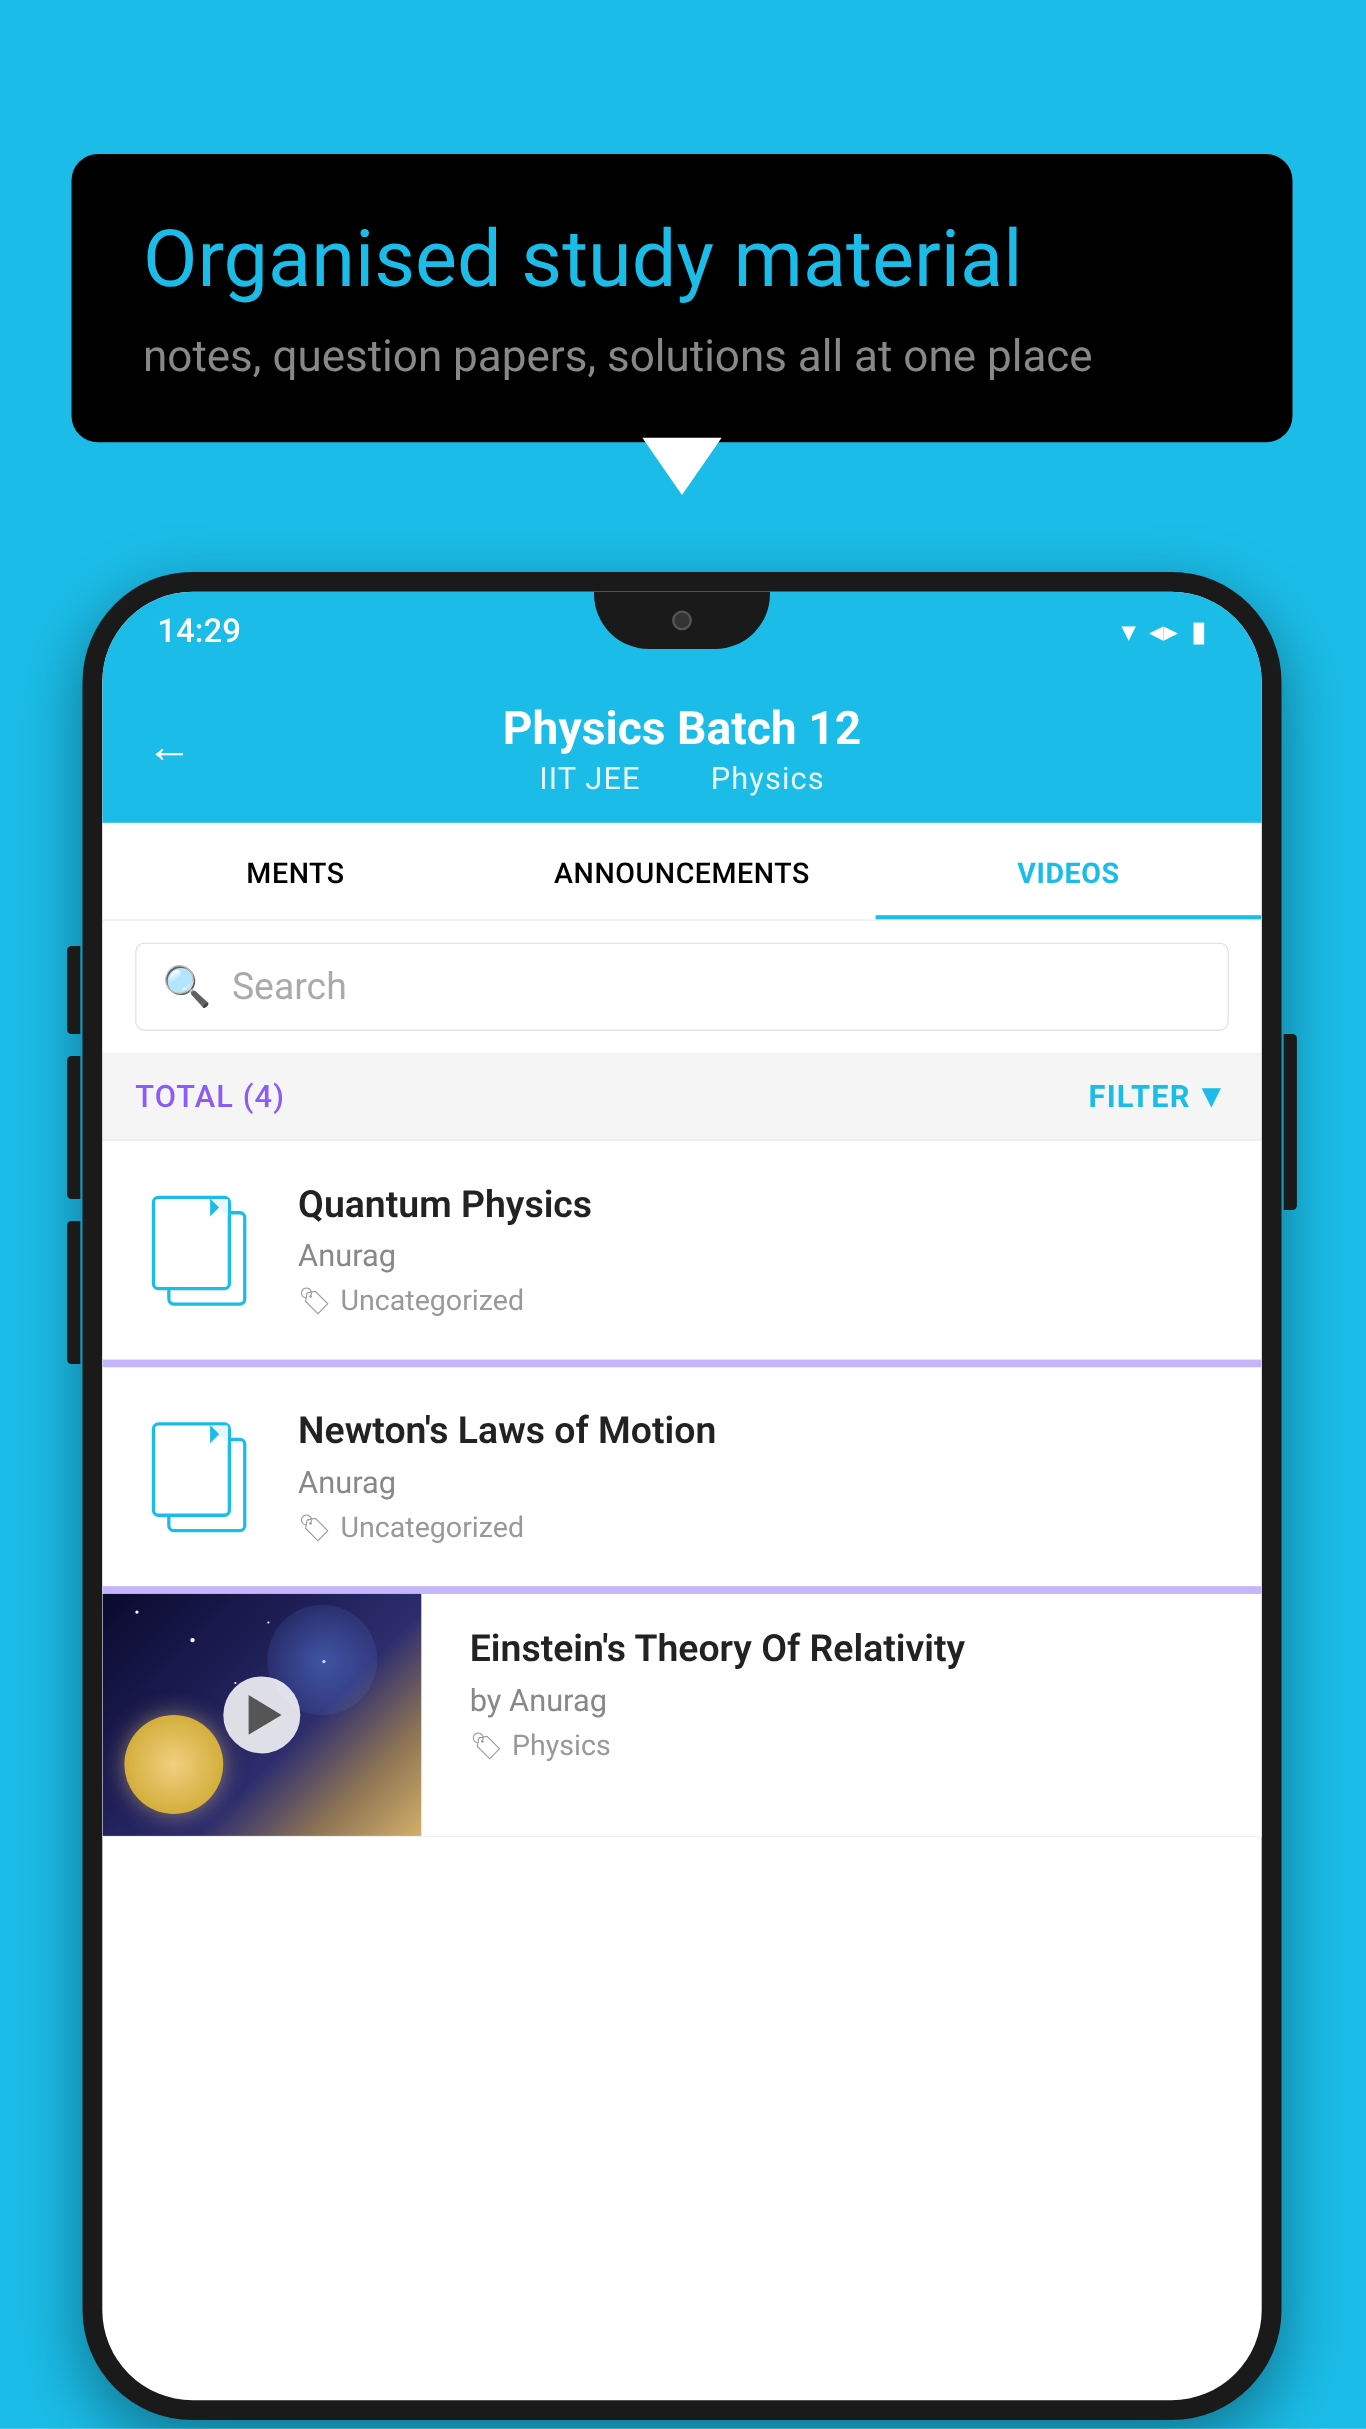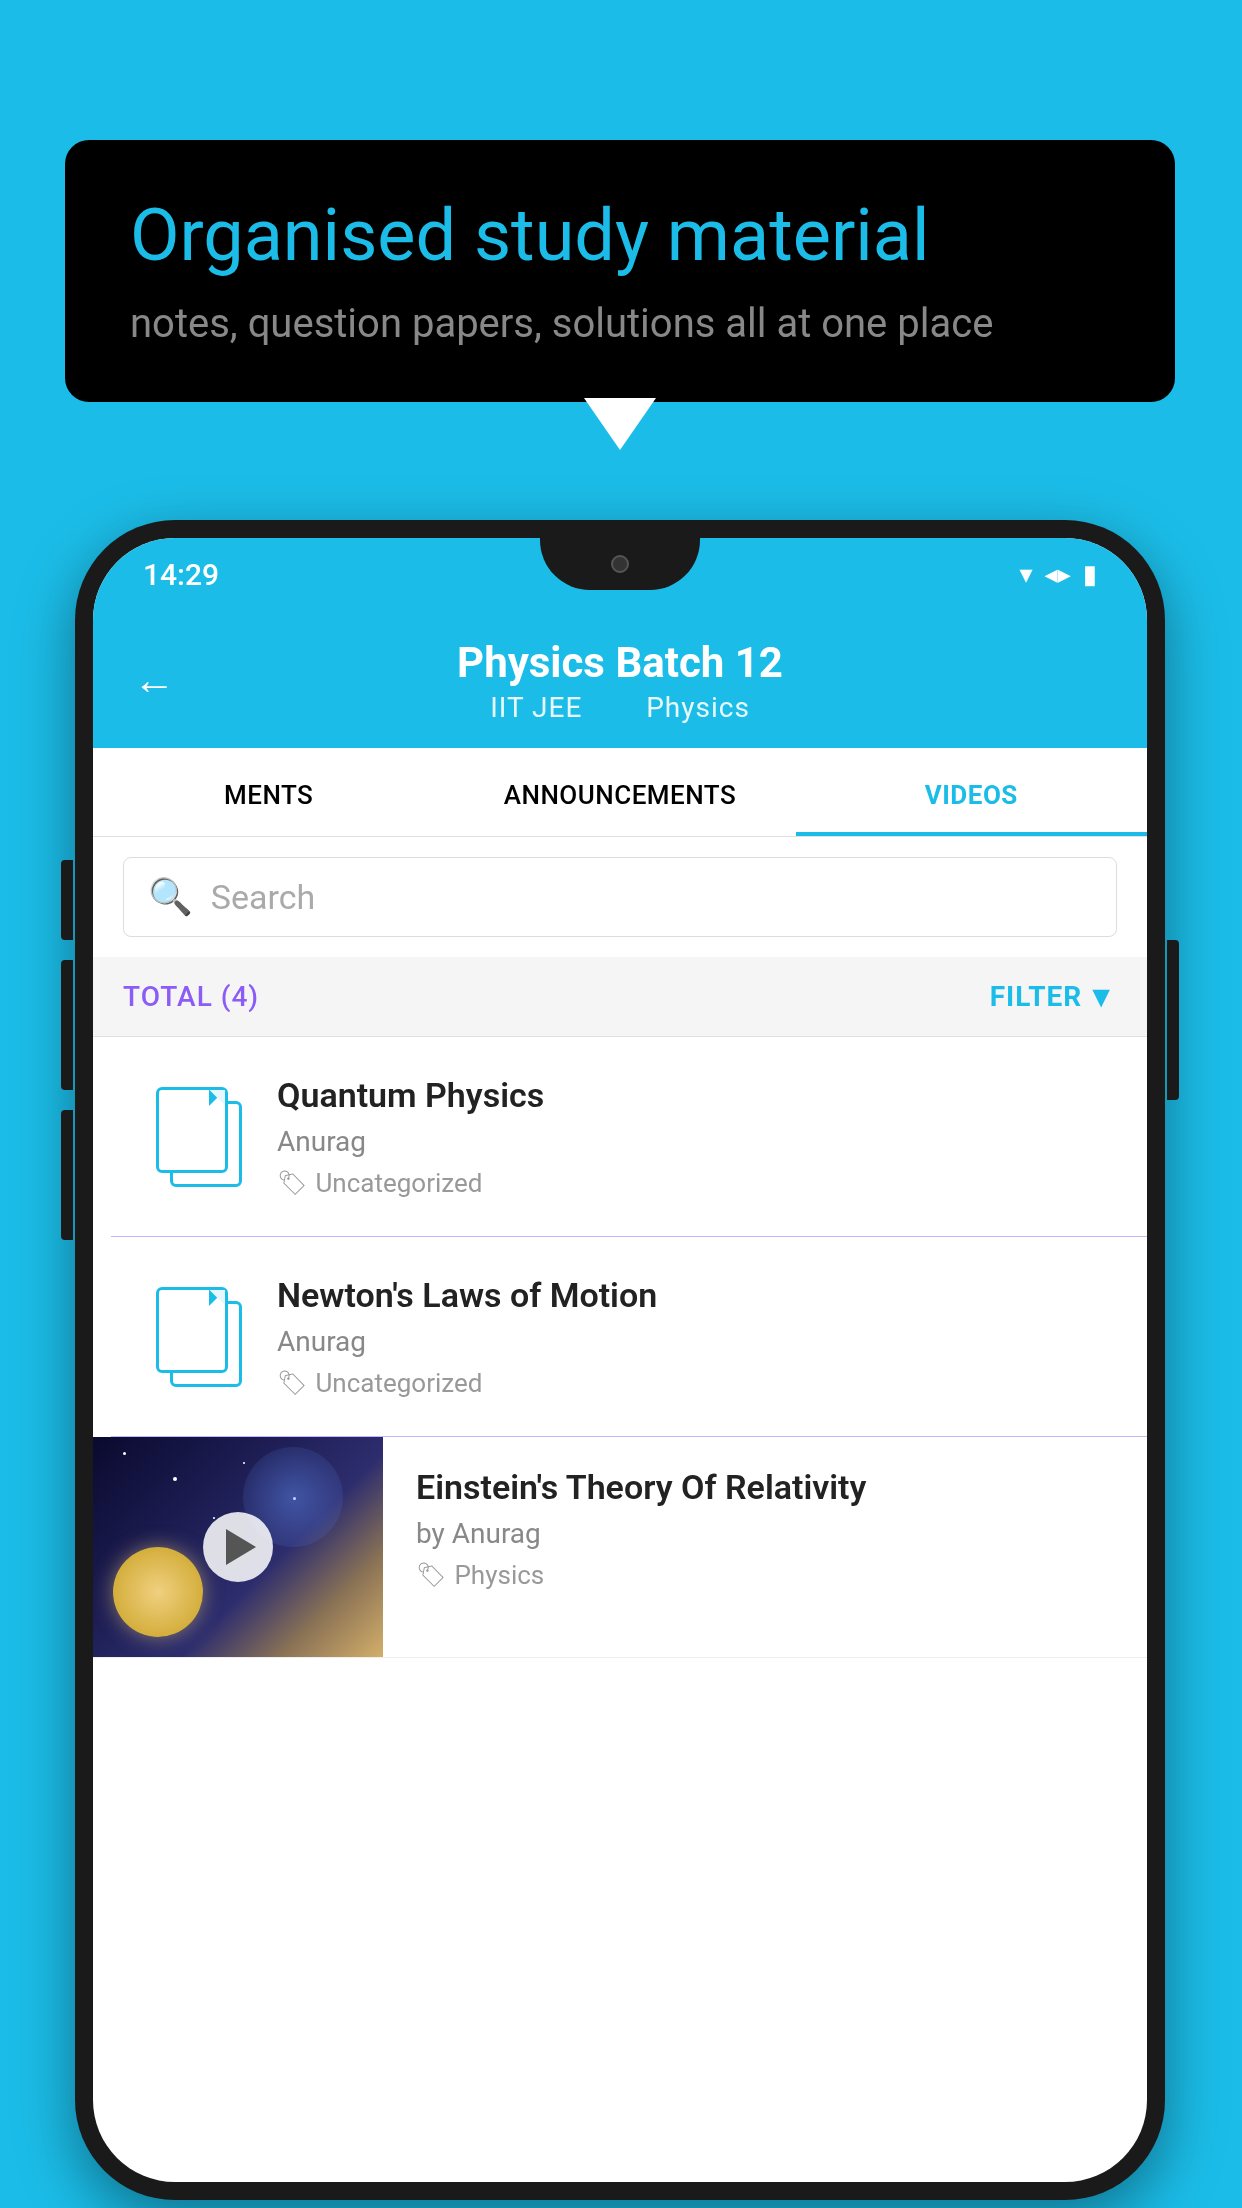--- a/index.html
+++ b/index.html
@@ -309,23 +309,22 @@
     
     .video-list {
       background: white;
       overflow-y: auto;
     }
 
     .video-item {
       display: flex;
       align-items: center;
       padding: 38px 30px;
-      border-bottom: 1px solid #c4b5fd;
-      gap: 16px;
-      margin-left: 18px;
+      border-bottom: 7px solid #c4b5fd;
+      gap: 28px;
     }
 
     .video-thumb {
       width: 120px;
       height: 120px;
       flex-shrink: 0;
       display: flex;
       align-items: center;
       justify-content: center;
     }
@@ -408,21 +407,21 @@
     .tag-icon {
       font-size: 24px;
     }
 
     
     .video-item-thumb {
       display: flex;
       align-items: flex-start;
       padding: 0 0 0 0;
       border-bottom: 1px solid #eee;
-      gap: 5px;
+      gap: 16px;
     }
 
     .thumb-image {
       width: 290px;
       height: 220px;
       flex-shrink: 0;
       background: linear-gradient(135deg, #0a0a2e 0%, #1a1a4e 30%, #2d2d6e 60%, #8B7355 80%, #D4AF6A 100%);
       position: relative;
       overflow: hidden;
     }

